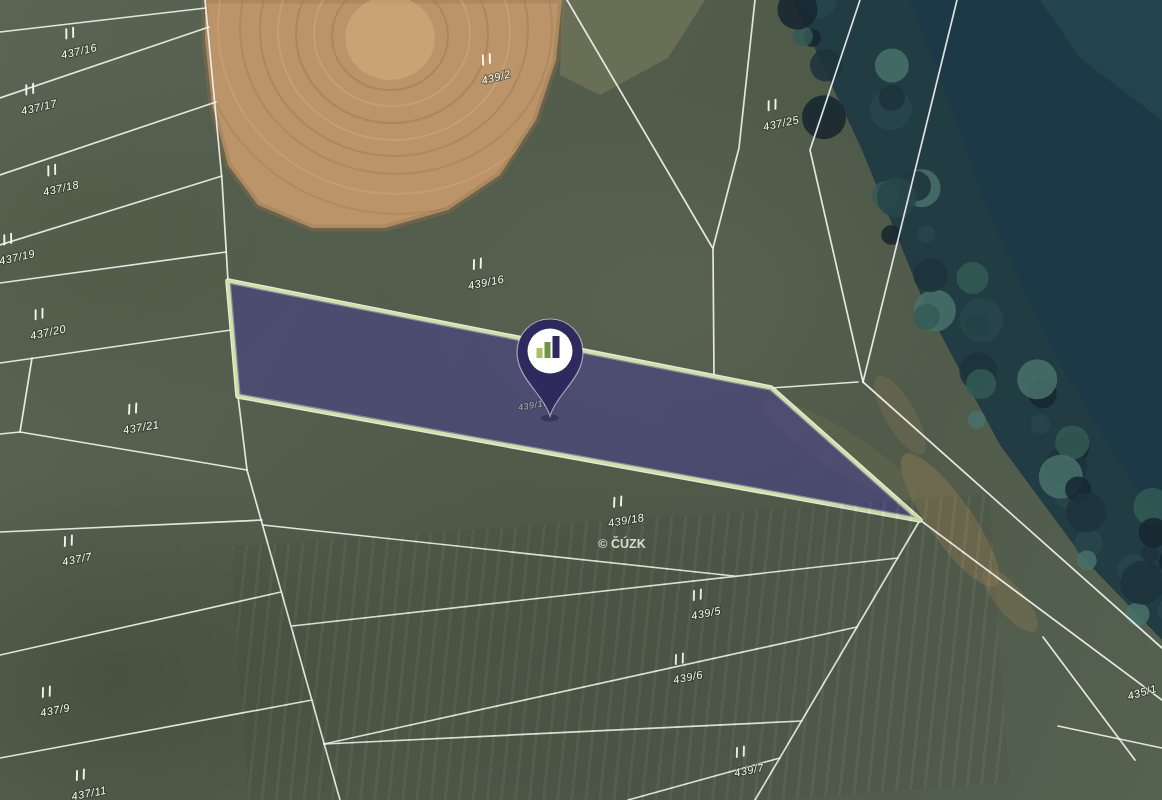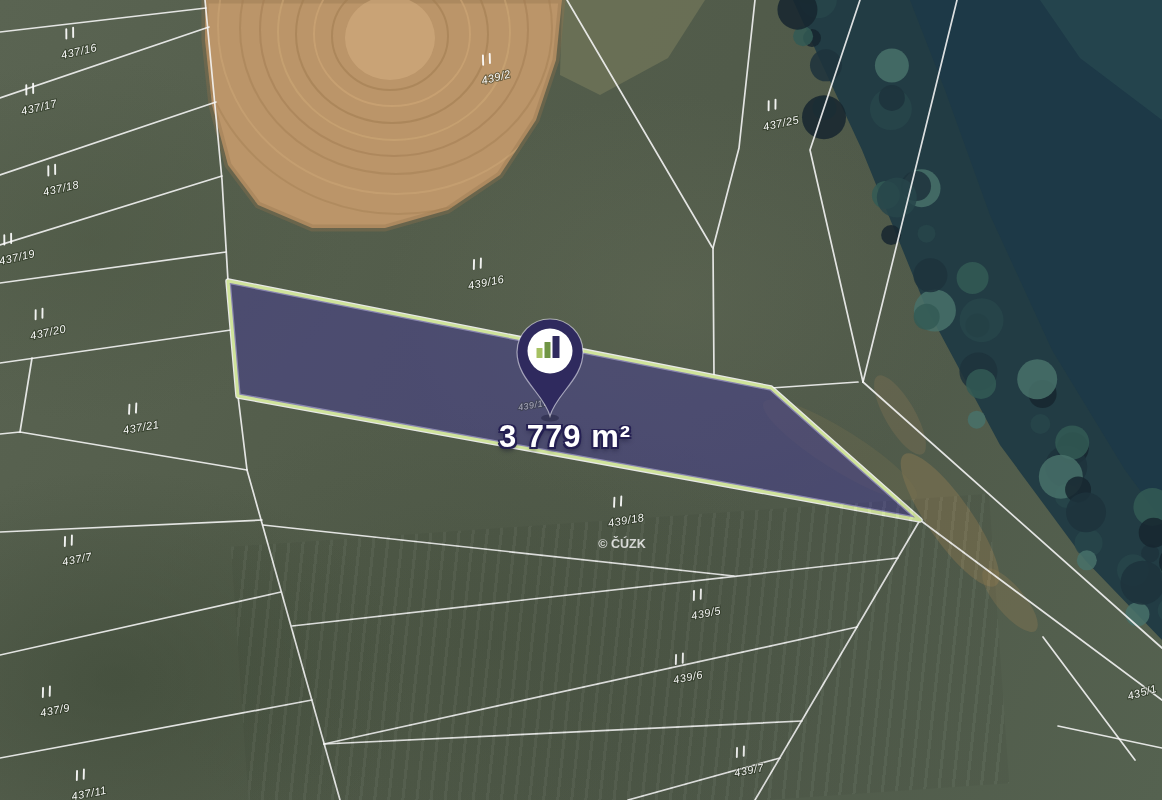--- a/index.html
+++ b/index.html
@@ -240,14 +240,13 @@
       <g>
         <rect id="bar1" x="-13.5" y="-4" width="6" height="10" rx="0.5" fill="#a6c162"></rect>
         <rect id="bar2" x="-5.5" y="-10" width="6" height="16" rx="0.5" fill="#6f9444"></rect>
         <rect id="bar3" x="2.5" y="-16" width="7" height="22" rx="0.5" fill="#2f2a5e"></rect>
       </g>
     </g>
   </svg>
 
   <div class="mow"></div>
 
-  <div class="area-label">3 779 m²</div>
 </div>
 
 </body></html>

